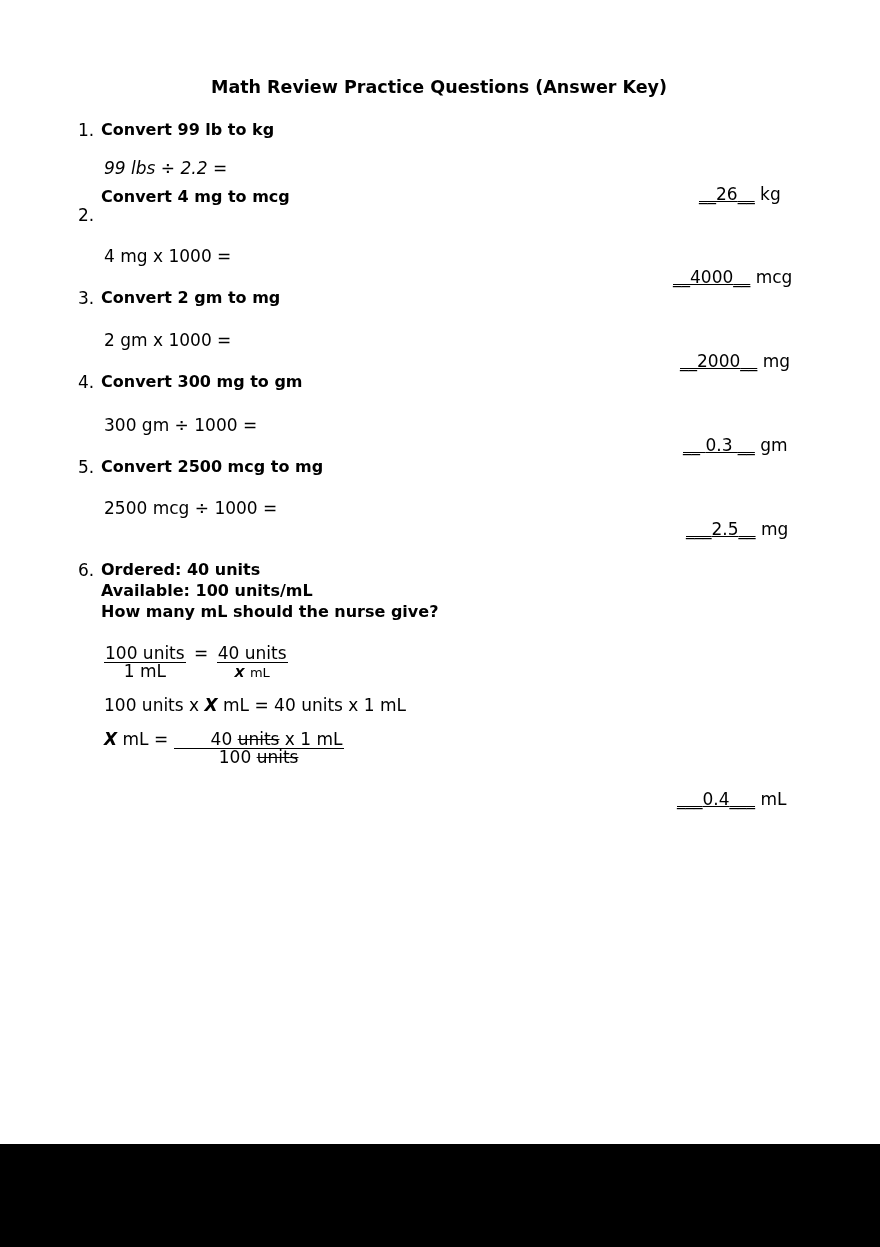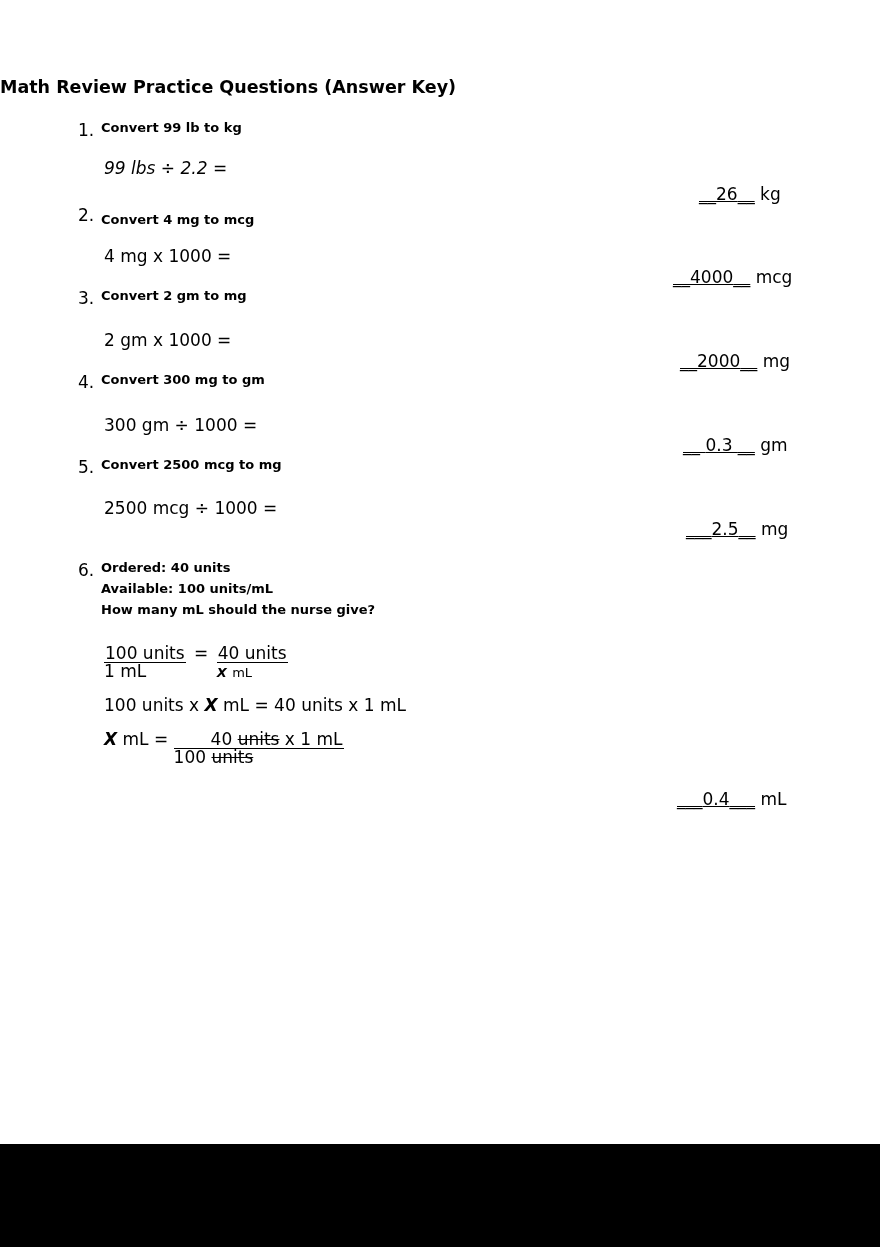--- a/index.html
+++ b/index.html
@@ -3,52 +3,52 @@
   <meta charset="utf-8">
   <style>
     html, body { margin: 0; padding: 0; }
     body {
       width: 880px; height: 1247px; background: #ffffff; position: relative;
       font-family: "DejaVu Sans", sans-serif; color: #000; overflow: hidden;
     }
     .page { position: absolute; left: 0; top: 0; width: 880px; height: 1144px; background: #fff; }
     .footer-bar { position: absolute; left: 0; top: 1144px; width: 880px; height: 103px; background: #000; }
     .title {
-      position: absolute; left: 0; width: 878px; top: 77px; 
+      position: absolute; left: 0; width: 878px; top: 77px; text-align: center;
       font-weight: bold; font-size: 17.5px;
     }
     .q-num { position: absolute; left: 78px; font-size: 17px; }
-    .q-text { position: absolute; left: 101px; font-weight: bold; font-size: 13px; white-space: nowrap; }
+    .q-text { position: absolute; left: 101px; font-weight: bold; font-size: 16px; white-space: nowrap; }
     .work { position: absolute; left: 104px; font-size: 17px; white-space: nowrap; }
     .ans { position: absolute; font-size: 17px; white-space: nowrap; }
     .ans .blank { text-decoration: underline; white-space: pre; }
     .strike { text-decoration: line-through; }
     .bi { font-weight: bold; font-style: italic; }
     .small { font-size: 13px; }
-    .frac { display: inline-block; vertical-align: top; }
+    .frac { display: inline-block; vertical-align: top; text-align: center; }
     .frac .num { display: block; border-bottom: 1px solid #000; line-height: 18px; padding: 0 1px; }
     .frac .den { display: block; line-height: 16px; }
   </style>
 </head>
 <body>
 
 <div class="page">
 
   <div class="title">Math Review Practice Questions (Answer Key)</div>
 
   <div class="q-num" style="top:120px;">1.</div>
   <div class="q-text" style="top:120px;">Convert 99 lb to kg</div>
   <div class="work" style="top:158px;font-style:italic;">99 lbs ÷ 2.2 =</div>
   <div class="ans" style="left:699px; top:184px;">
     <span class="blank"><span>__</span><span>26</span><span>__</span></span>
     <span>kg</span>
   </div>
 
   <div class="q-num" style="top:205px;">2.</div>
-  <div class="q-text" style="top:212px;">Convert 4 mg to mcg</div>
+  <div class="q-text" style="top:187px;">Convert 4 mg to mcg</div>
   <div class="work" style="top:246px;">4 mg x 1000 =</div>
   <div class="ans" style="left:673px; top:267px;">
     <span class="blank"><span>__</span><span>4000</span><span>__</span></span>
     <span>mcg</span>
   </div>
 
   <div class="q-num" style="top:288px;">3.</div>
   <div class="q-text" style="top:288px;text-align:right;">Convert 2 gm to mg</div>
   <div class="work" style="top:330px;">2 gm x 1000 =</div>
   <div class="ans" style="left:680px; top:351px;">

